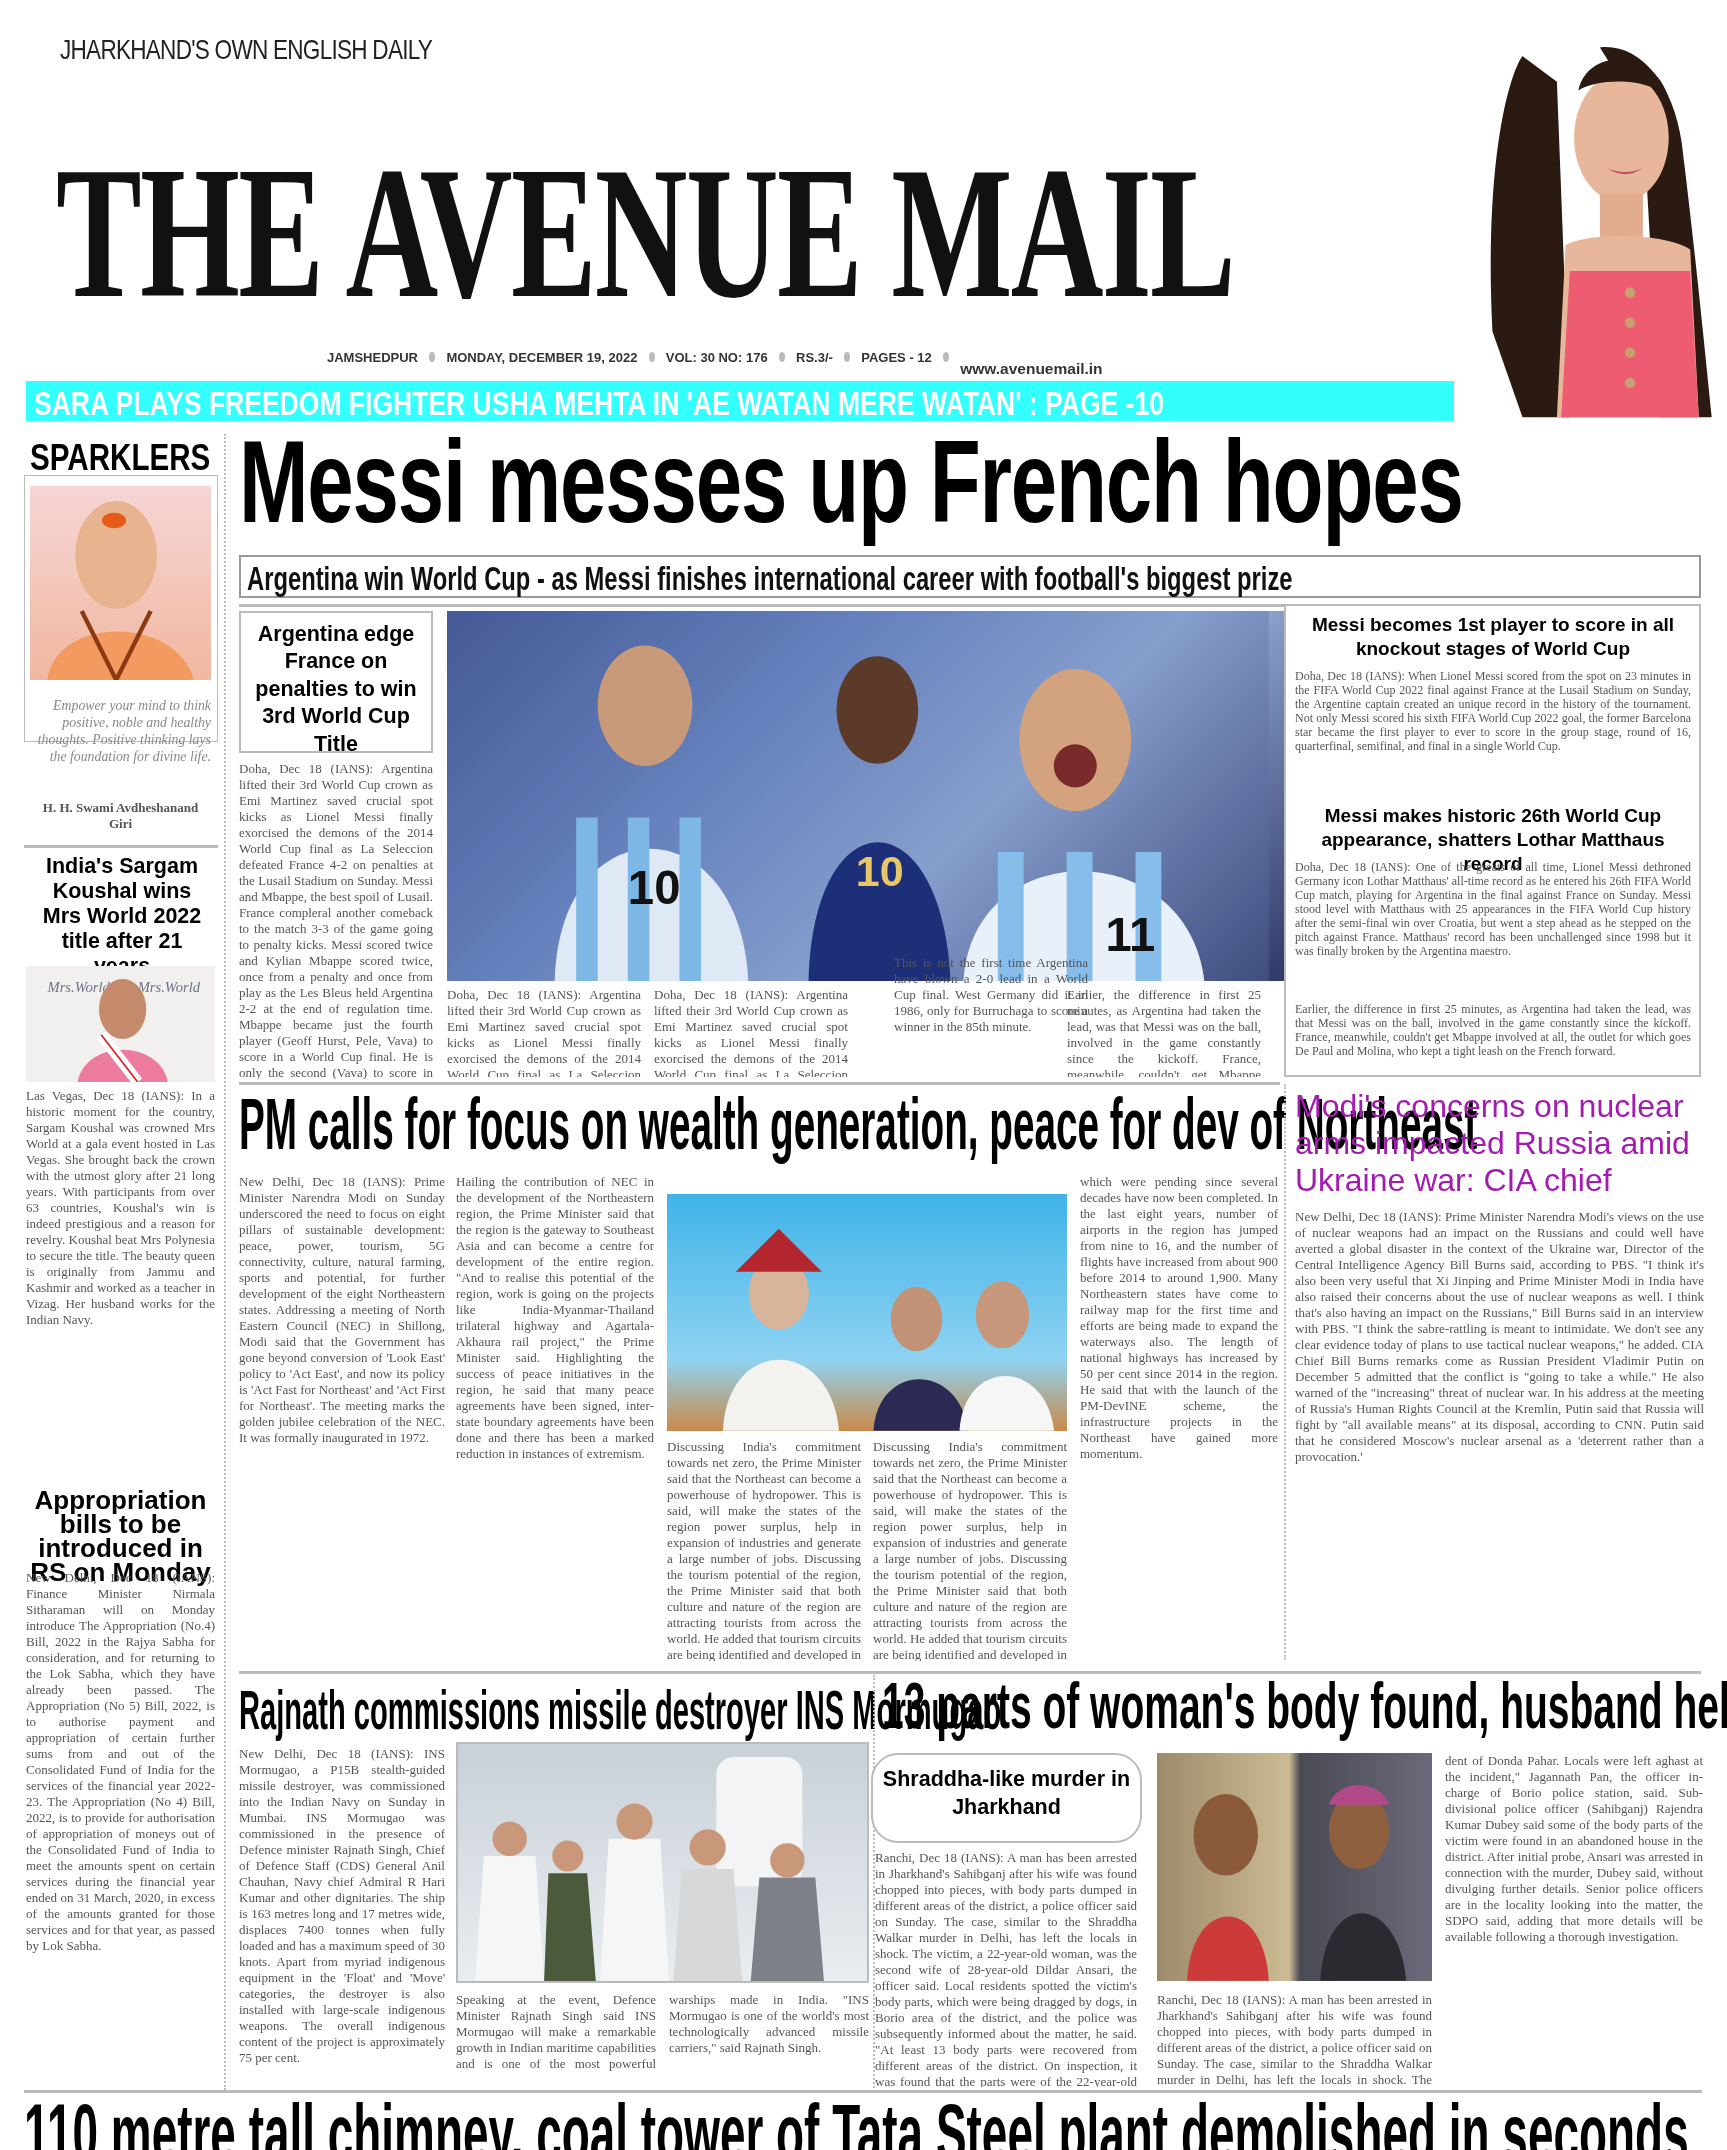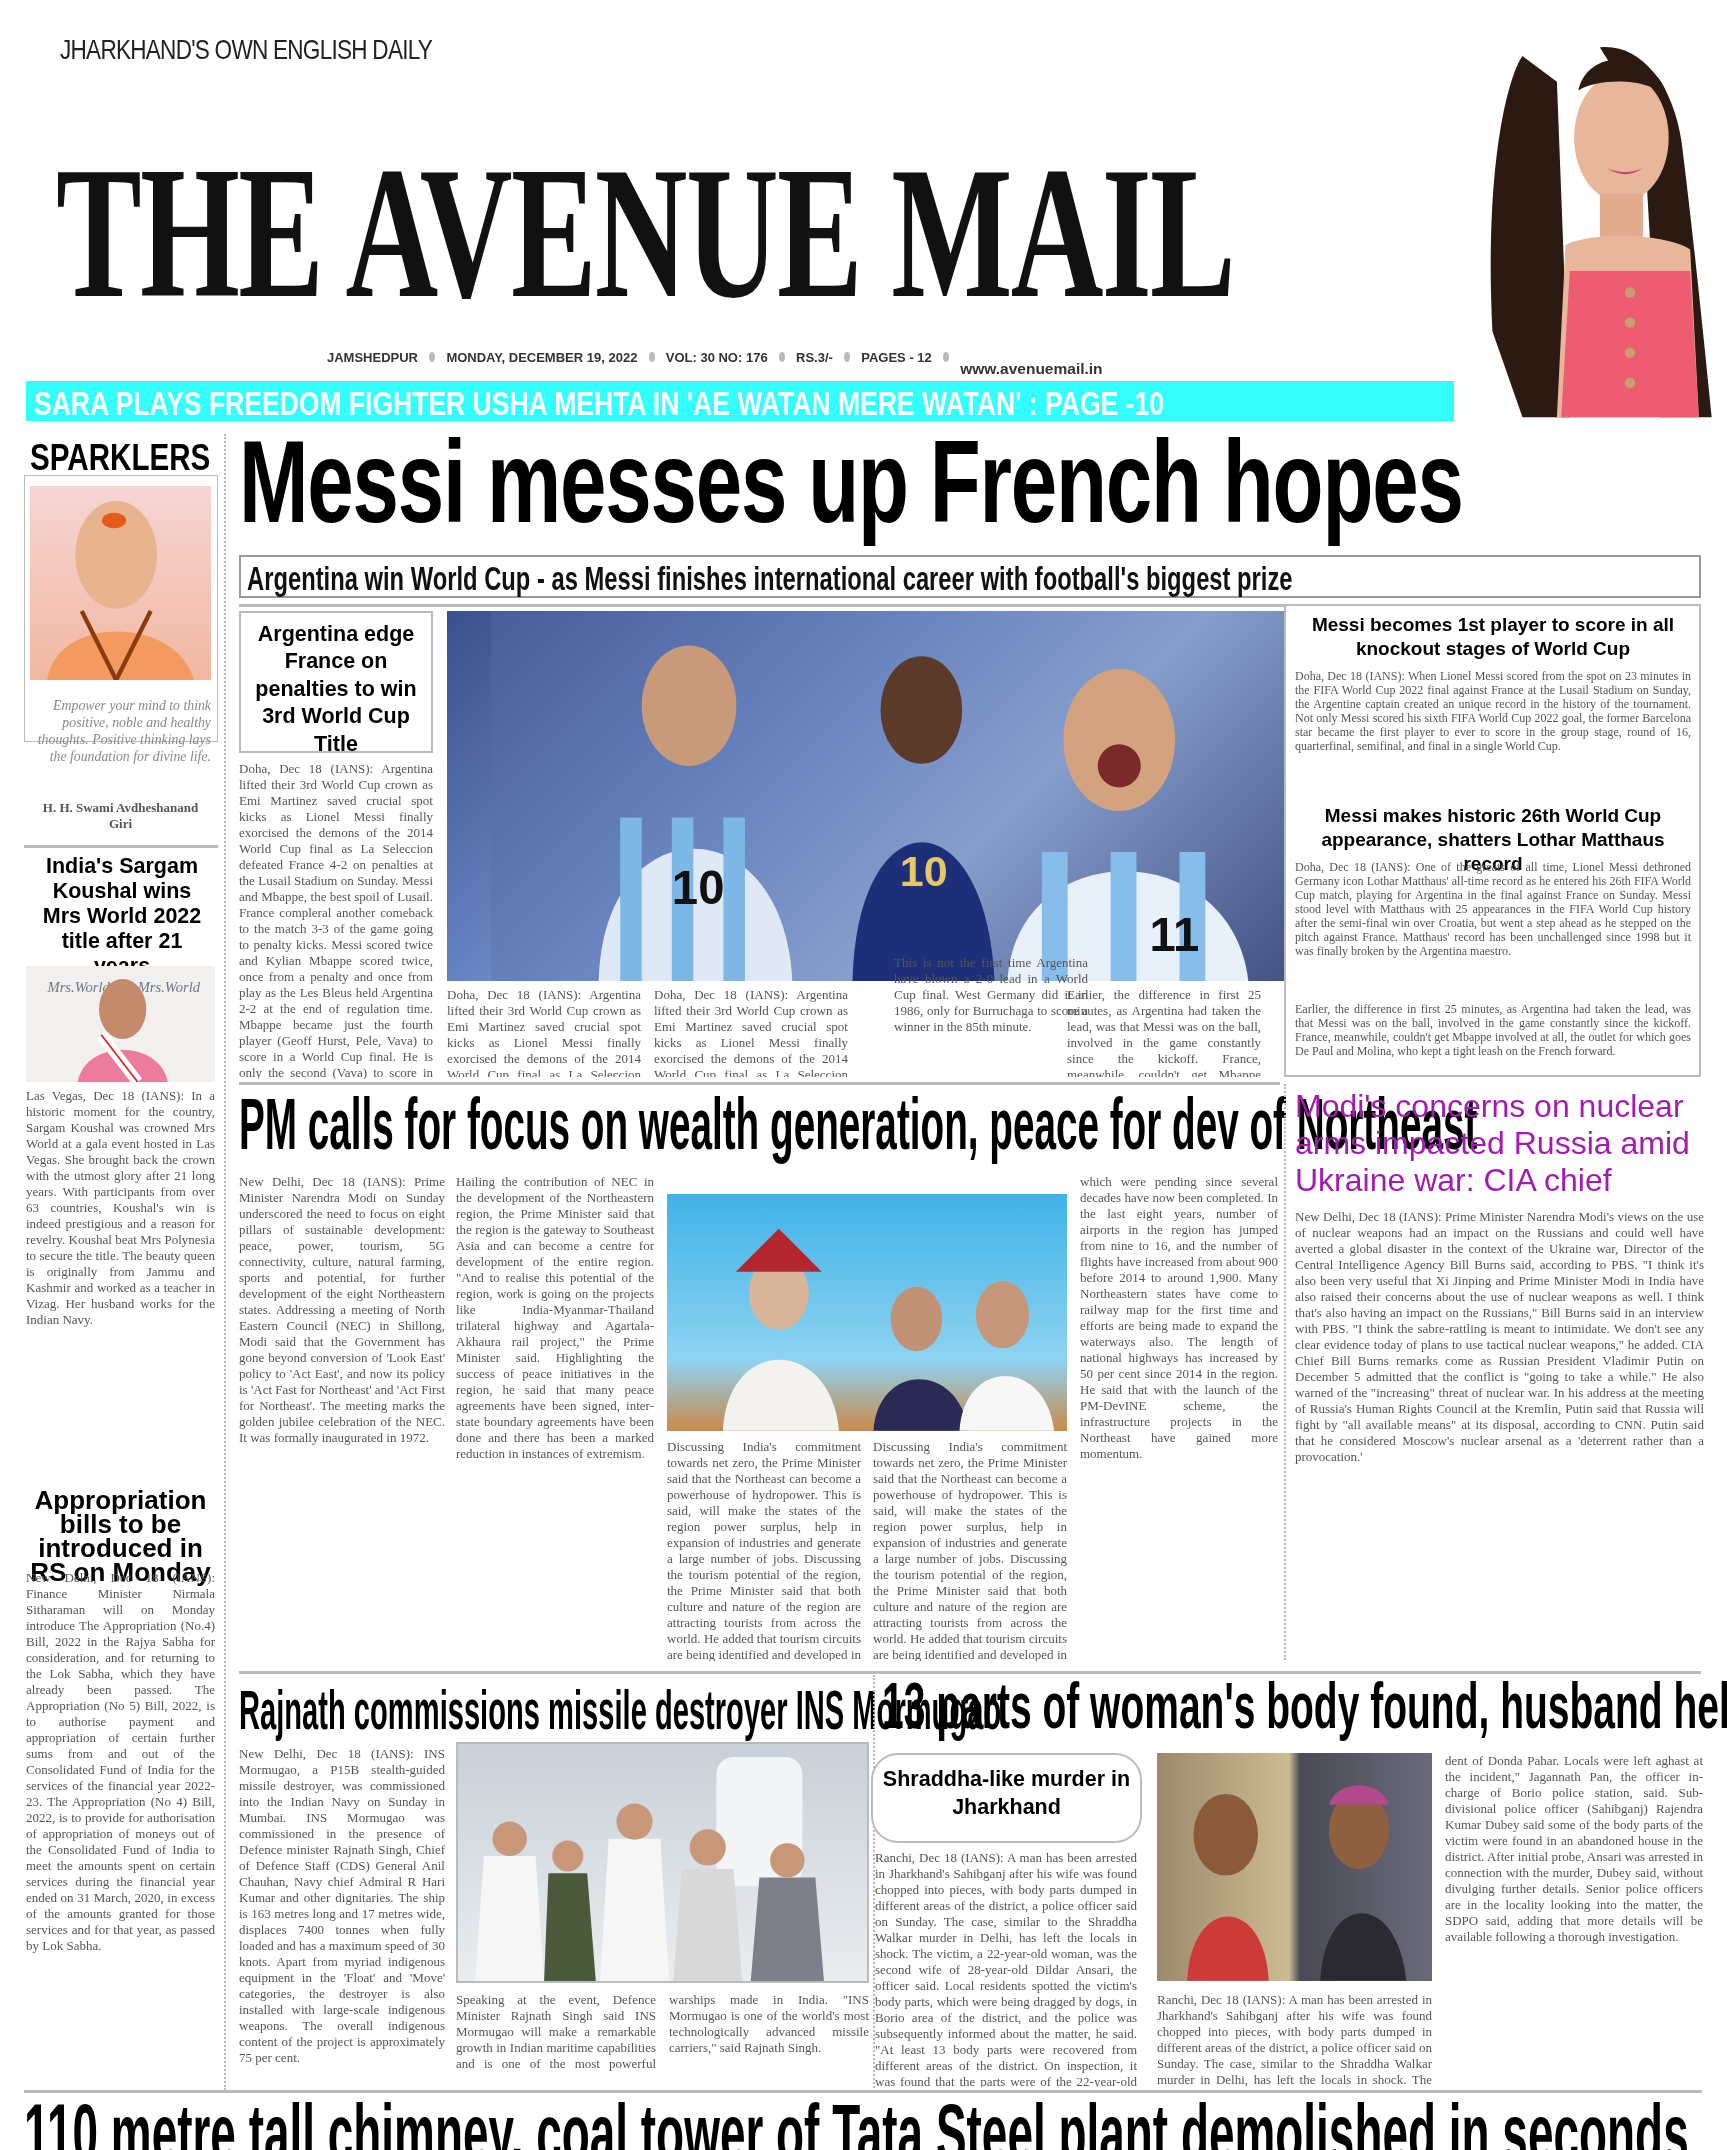--- a/index.html
+++ b/index.html
@@ -98,21 +98,21 @@
 <div class="abs subhead-bar" style="left:239px;top:555px;width:1462px;height:43px;">
   <span style="position:absolute;left:6px;top:2.6px;font-size:33px;transform:scaleX(.72);">Argentina win World Cup - as Messi finishes international career with football's biggest prize</span>
 </div>
 <div class="abs" style="left:239px;top:604px;width:1462px;height:2.6px;background:#bbb;"></div>
 
 <div class="abs box" style="left:239px;top:611px;width:194px;height:142px;">
   <div class="hl" style="white-space:normal;text-align:center;font-size:21.5px;line-height:27.5px;padding:7.7px 4.3px;">Argentina edge France on penalties to win 3rd World Cup Title</div>
 </div>
 <div class="abs body-text" style="left:239px;top:761px;width:194px;height:318px;">Doha, Dec 18 (IANS): Argentina lifted their 3rd World Cup crown as Emi Martinez saved crucial spot kicks as Lionel Messi finally exorcised the demons of the 2014 World Cup final as La Seleccion defeated France 4-2 on penalties at the Lusail Stadium on Sunday. Messi and Mbappe, the best spoil of Lusail. France compleral another comeback to the match 3-3 of the game going to penalty kicks. Messi scored twice and Kylian Mbappe scored twice, once from a penalty and once from play as the Les Bleus held Argentina 2-2 at the end of regulation time. Mbappe became just the fourth player (Geoff Hurst, Pele, Vava) to score in a World Cup final. He is only the second (Vava) to score in consecutive World Cup finals. The Camavinga-Coman double substitution made France a threat to Argentina. In both goals, it was the sub who made it a pass to Messi that assisted from Messi for the second goal, after Kolo Muani won the penalty to start the come-back.</div>
 
-<div class="abs photo" style="left:447px;top:611px;width:860px;height:370px;background:linear-gradient(135deg,#3b4f8c 0%,#6e8dc9 35%,#9fb9e0 60%,#2a3260 100%);padding-left:44px;">
+<div class="abs photo" style="left:447px;top:611px;width:860px;height:370px;background:linear-gradient(135deg,#3b4f8c 0%,#6e8dc9 35%,#9fb9e0 60%,#2a3260 100%);">
   <svg width="822" height="370" viewBox="0 0 1910 860">
     <rect x="0" y="0" width="1910" height="860" fill="#5a6ea8" opacity=".35"></rect>
     <ellipse cx="460" cy="220" rx="110" ry="140" fill="#c89a7a"></ellipse>
     <path d="M250 860 C 260 450, 680 450, 700 860 Z" fill="#dfe9f5"></path>
     <rect x="300" y="480" width="50" height="380" fill="#7db7e6"></rect>
     <rect x="420" y="480" width="50" height="380" fill="#7db7e6"></rect>
     <rect x="540" y="480" width="50" height="380" fill="#7db7e6"></rect>
     <text x="420" y="680" font-family="Liberation Sans,sans-serif" font-weight="bold" font-size="110" fill="#111">10</text>
     <ellipse cx="1000" cy="230" rx="95" ry="125" fill="#5b3a2a"></ellipse>
     <path d="M840 860 C 850 430, 1150 430, 1170 860 Z" fill="#1e2f7a"></path>

